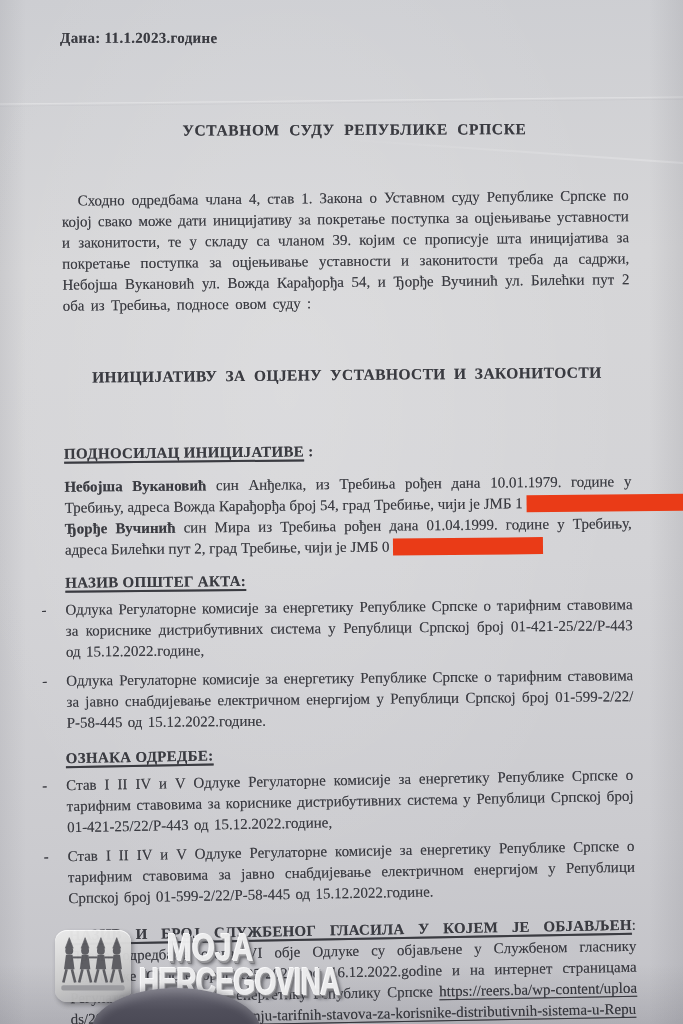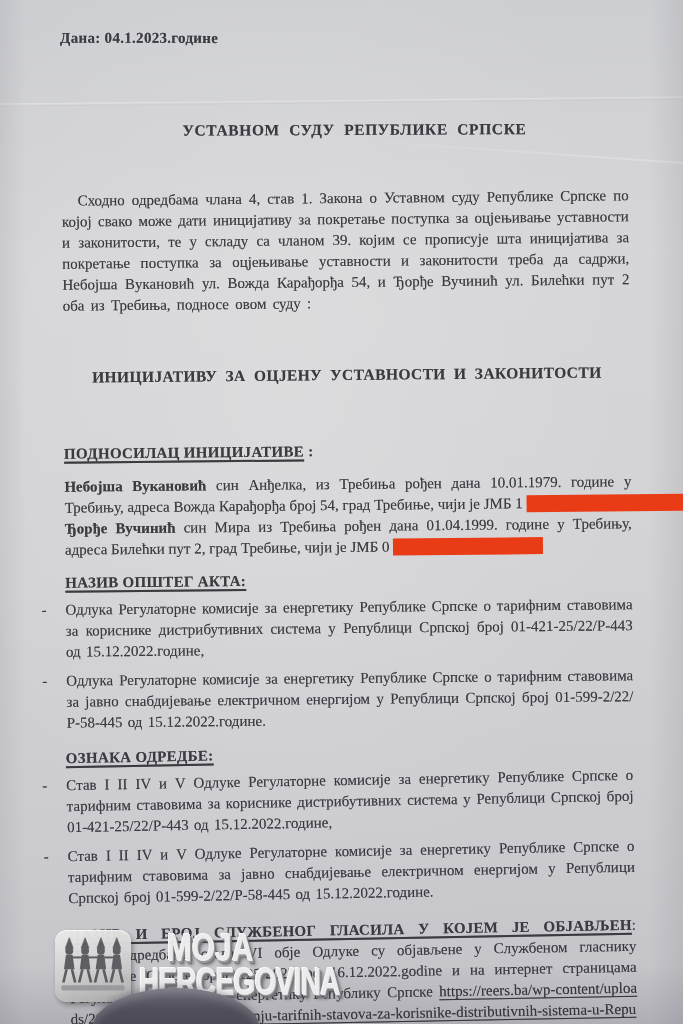--- a/index.html
+++ b/index.html
@@ -99,21 +99,21 @@
 <div class="photo">
   <div class="paper">
     <div class="crease crease-h1"></div>
     <div class="crease crease-d1"></div>
     <div class="crease crease-v1"></div>
     <div class="crease crease-l1"></div>
     <div class="crease crease-b1"></div>
 
     <div class="doc">
 
-      <div class="date-line">Дана: 04.1.2023.године</div>
+      <div class="date-line">Дана: 11.1.2023.године</div>
 
       <div class="court-title">УСТАВНОМ СУДУ РЕПУБЛИКЕ СРПСКЕ</div>
 
       <p class="intro">Сходно одредбама члана 4, став 1. Закона о Уставном суду Републике Српске по којој свако може дати иницијативу за покретање поступка за оцјењивање уставности и законитости, те у складу са чланом 39. којим се прописује шта иницијатива за покретање поступка за оцјењивање уставности и законитости треба да садржи, Небојша Вукановић ул. Вожда Карађорђа 54, и Ђорђе Вучинић ул. Билећки пут 2 оба из Требиња, подносе овом суду :</p>
 
       <div class="init-title">ИНИЦИЈАТИВУ ЗА ОЦЈЕНУ УСТАВНОСТИ И ЗАКОНИТОСТИ</div>
 
       <div class="sec-head"><span class="u">ПОДНОСИЛАЦ ИНИЦИЈАТИВЕ</span><span> :</span></div>
 
       <div class="persons">

